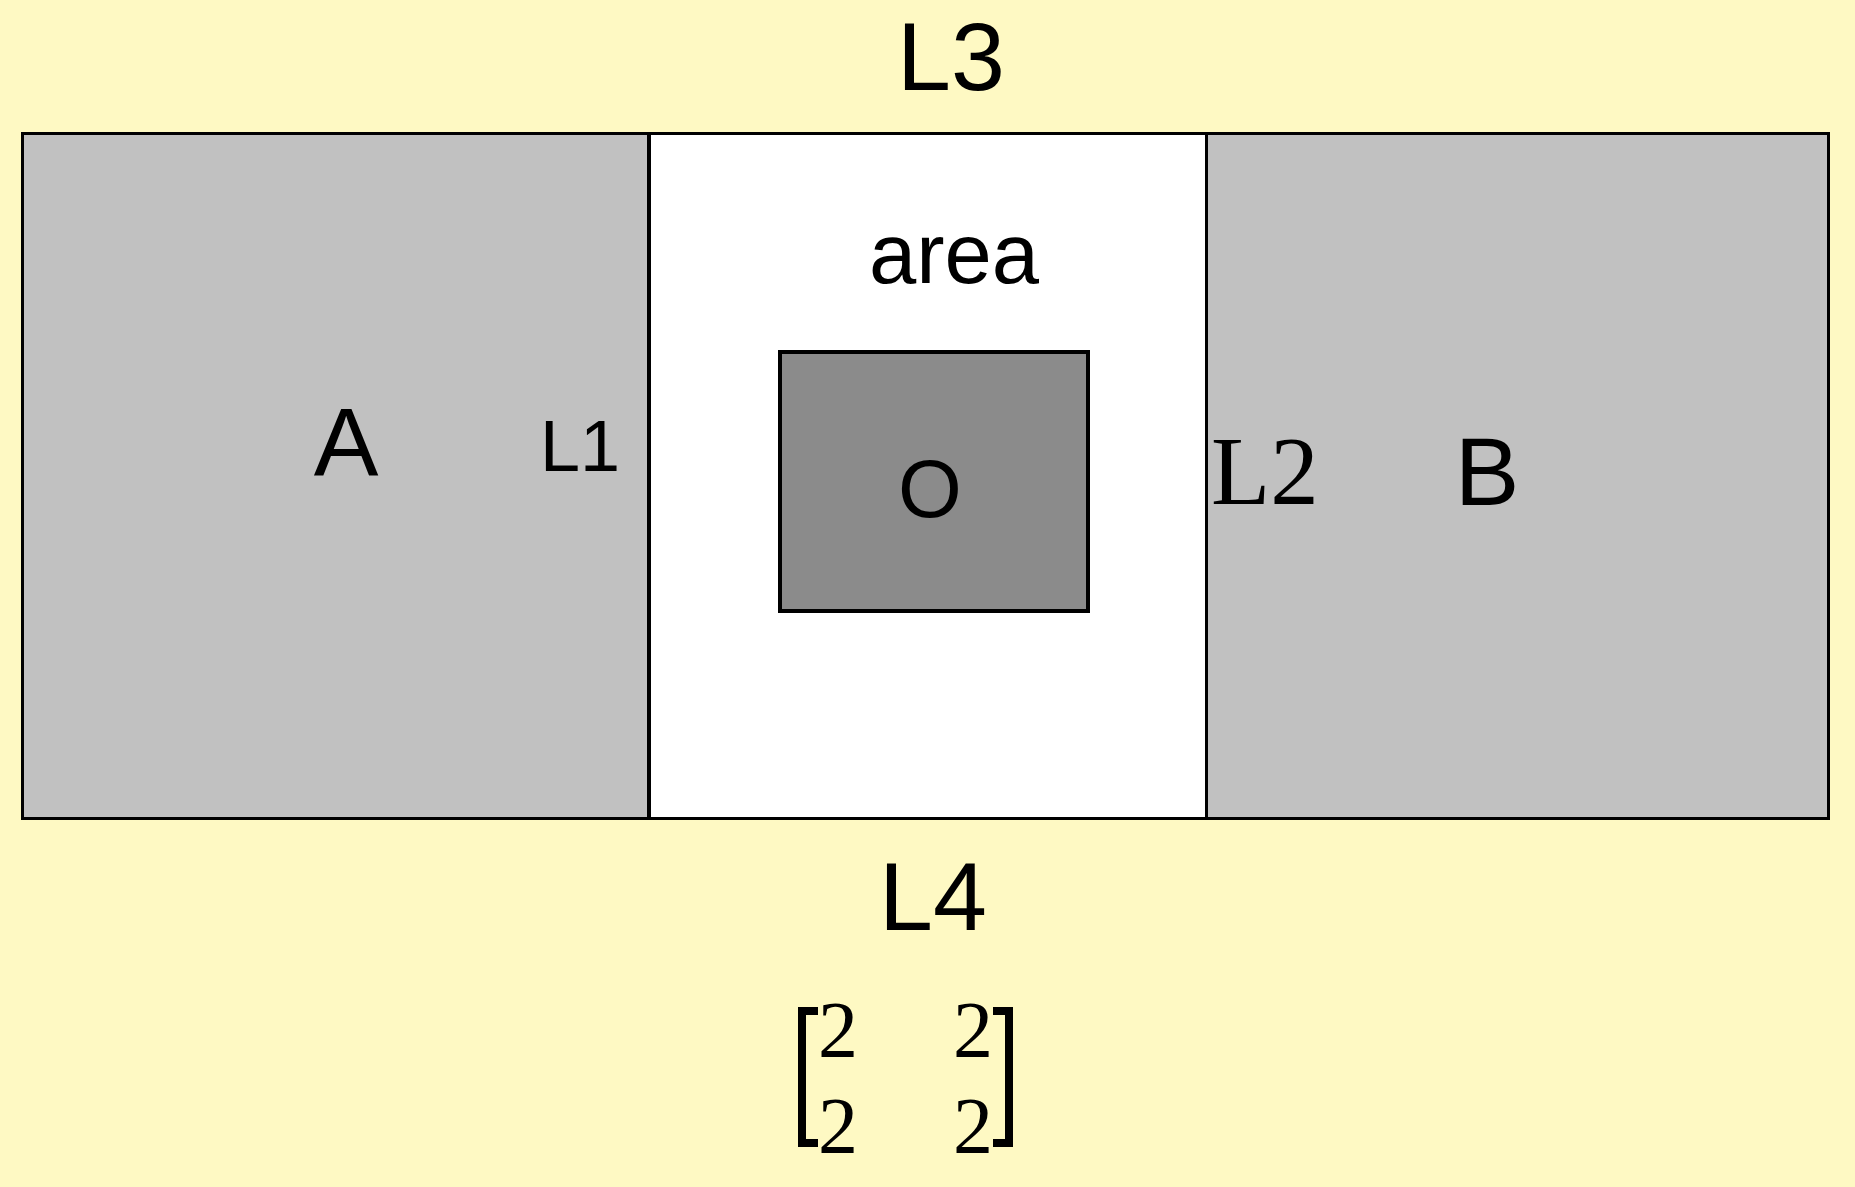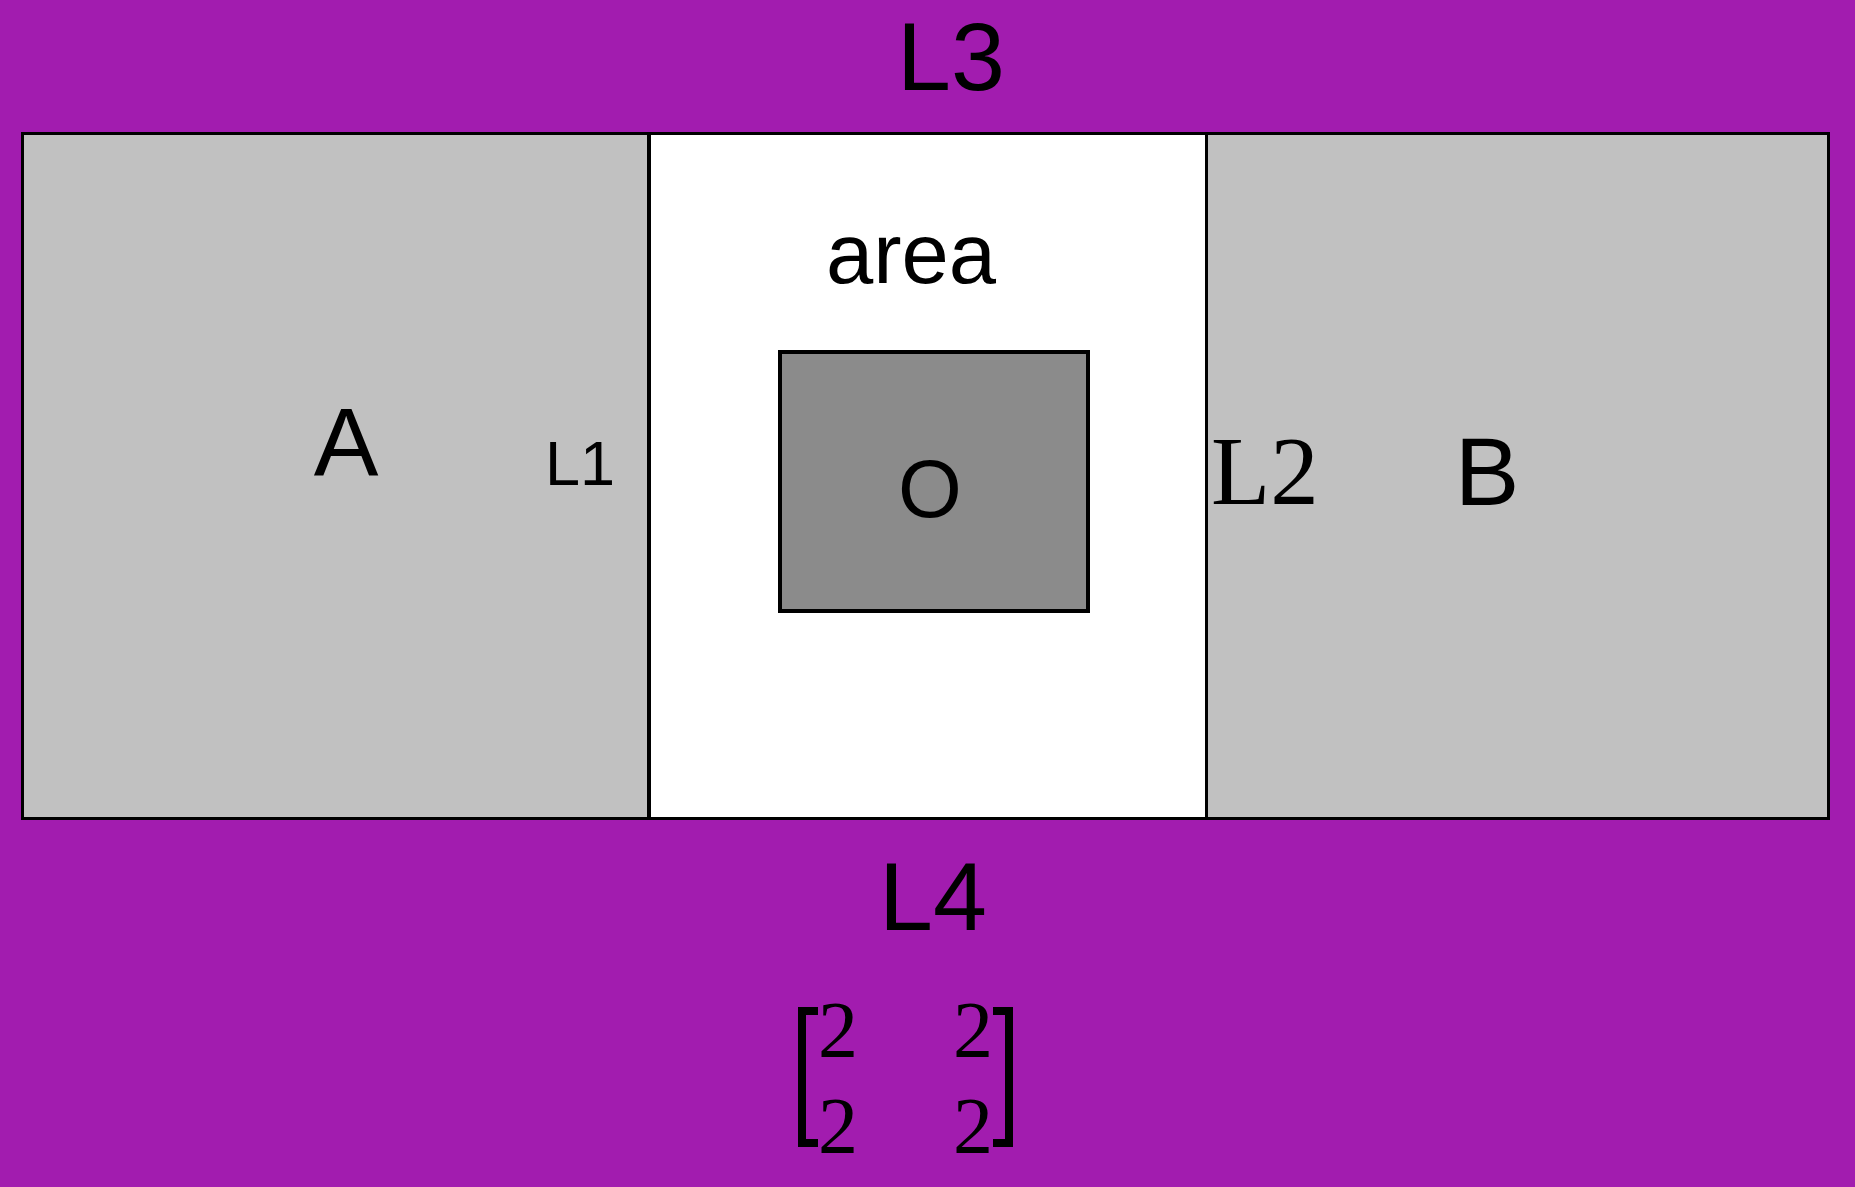--- a/index.html
+++ b/index.html
@@ -1,19 +1,19 @@
 <!DOCTYPE html>
 <html><head>
 <meta charset="utf-8">
 <style>
   html,body{margin:0;padding:0;background:#ffffff;}
   .canvas{
     position:relative;
     width:1855px;height:1187px;
-    background:#a21caf;
+    background:#fef9c3;
     font-family:"Liberation Sans",sans-serif;
     color:#000;
     overflow:hidden;
   }
   
   .outer{
     position:absolute;
     left:21px;top:132px;
     width:1809px;height:688px;
     border:3px solid #000;
@@ -33,23 +33,23 @@
     box-sizing:border-box;
   }
   
   .lbl{
     position:absolute;
     transform:translateX(-50%);
     line-height:1;
     white-space:nowrap;
   }
   .lbl-l3  {left:951px; top:8px;   font-size:97px;}
-  .lbl-area{left:911px; top:211px; font-size:85px;}
+  .lbl-area{left:954px; top:211px; font-size:85px;}
   .lbl-a   {left:346px; top:393px; font-size:97px;}
-  .lbl-l1  {left:580px; top:432px; font-size:63px;}
+  .lbl-l1  {left:580px; top:410px; font-size:72px;}
   .lbl-o   {left:930px; top:448px; font-size:82px;}
   .lbl-l2  {left:1265px;top:423px; font-size:97px;font-family:Liberation Serif, serif;}
   .lbl-b   {left:1487px;top:423px; font-size:97px;}
   .lbl-l4  {left:933px; top:848px; font-size:97px;}
   
   .matrix{
     position:absolute;
     left:798px;top:1002px;
     display:flex;
     align-items:flex-start;

